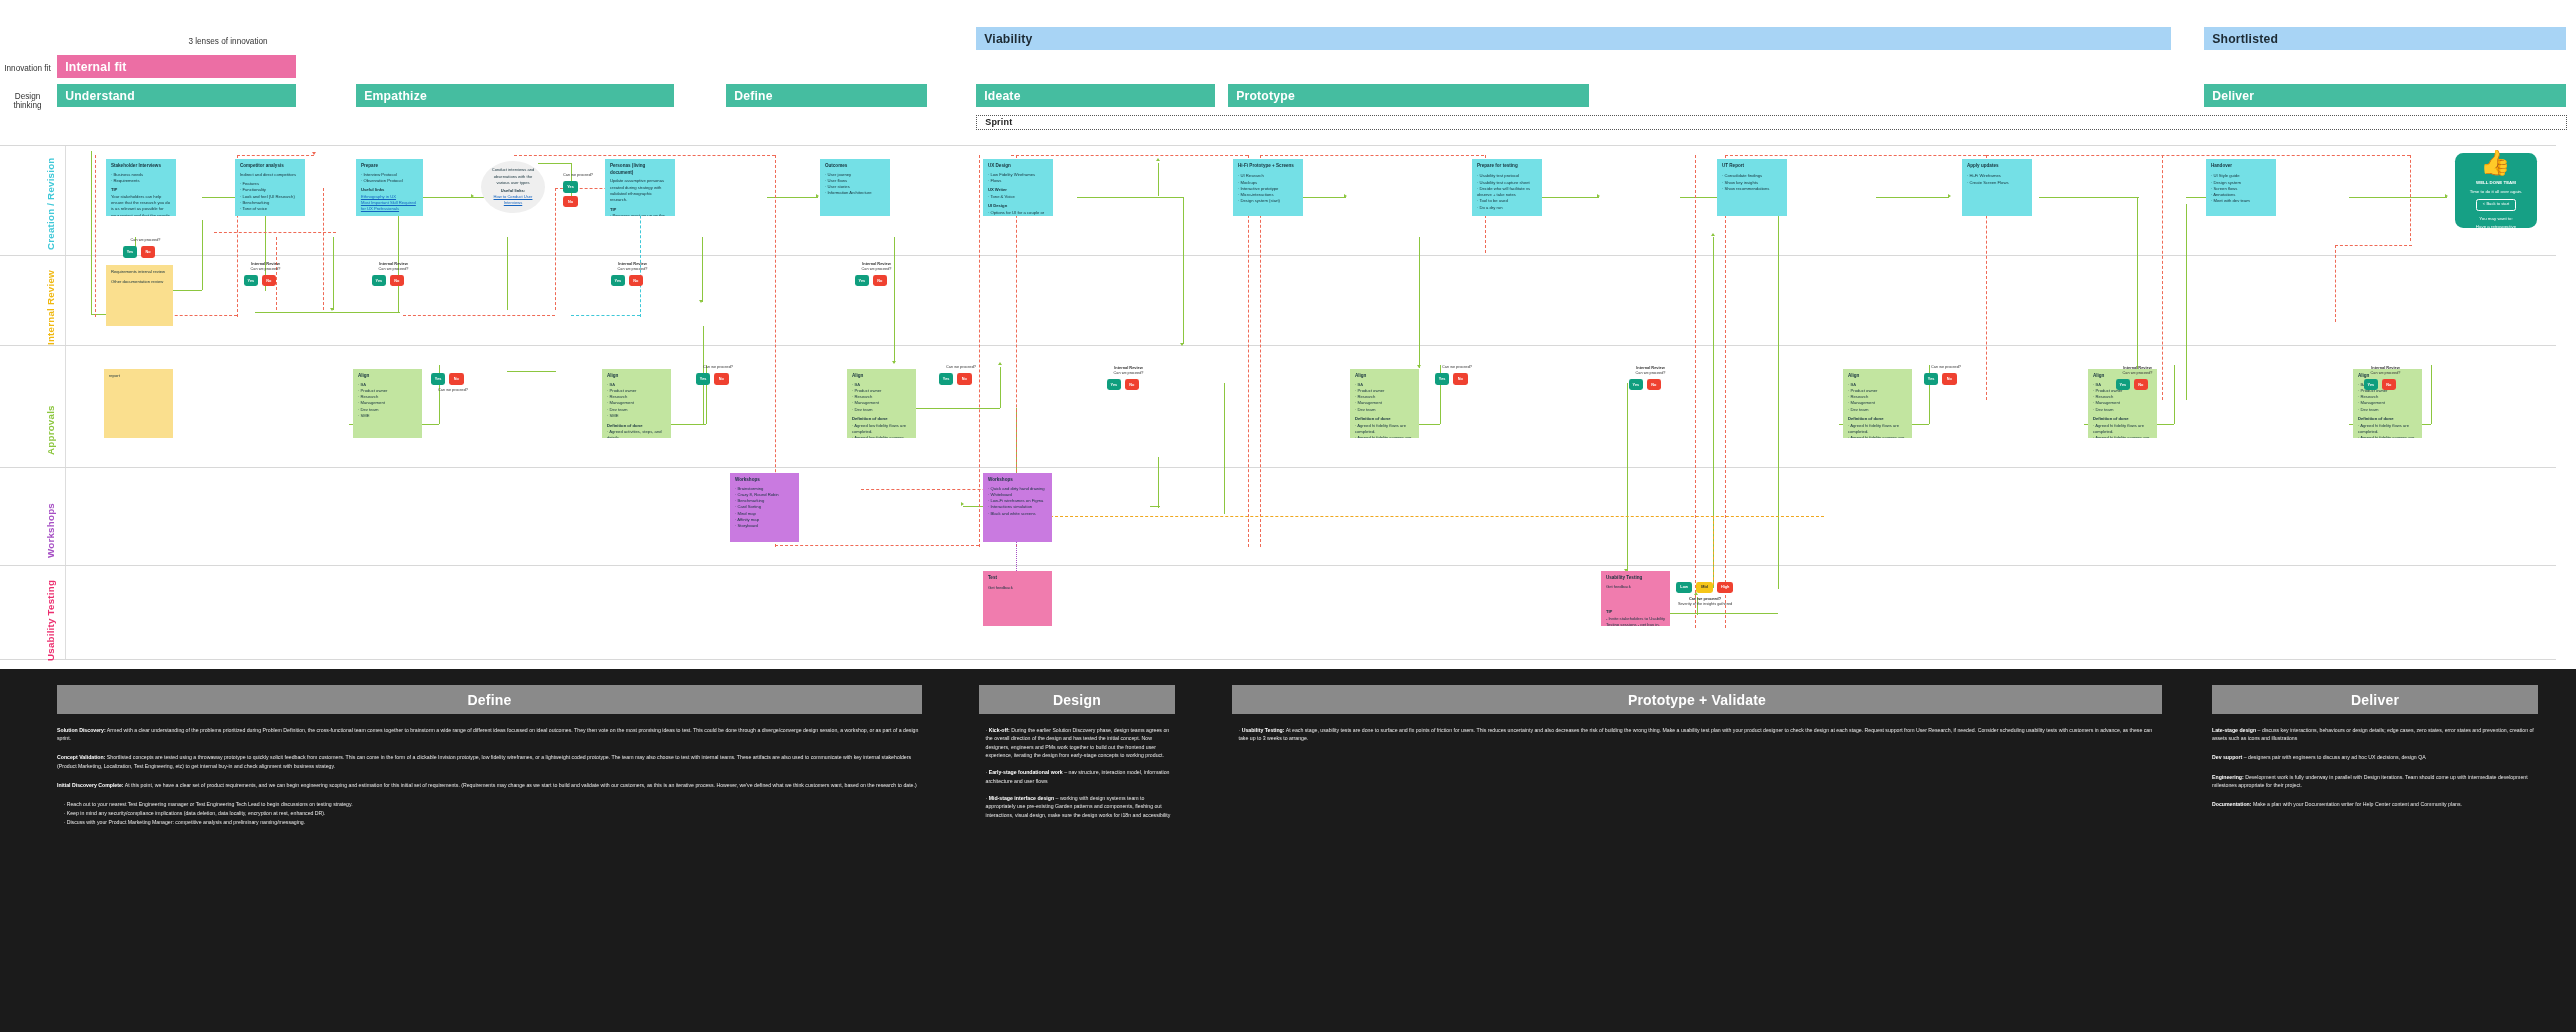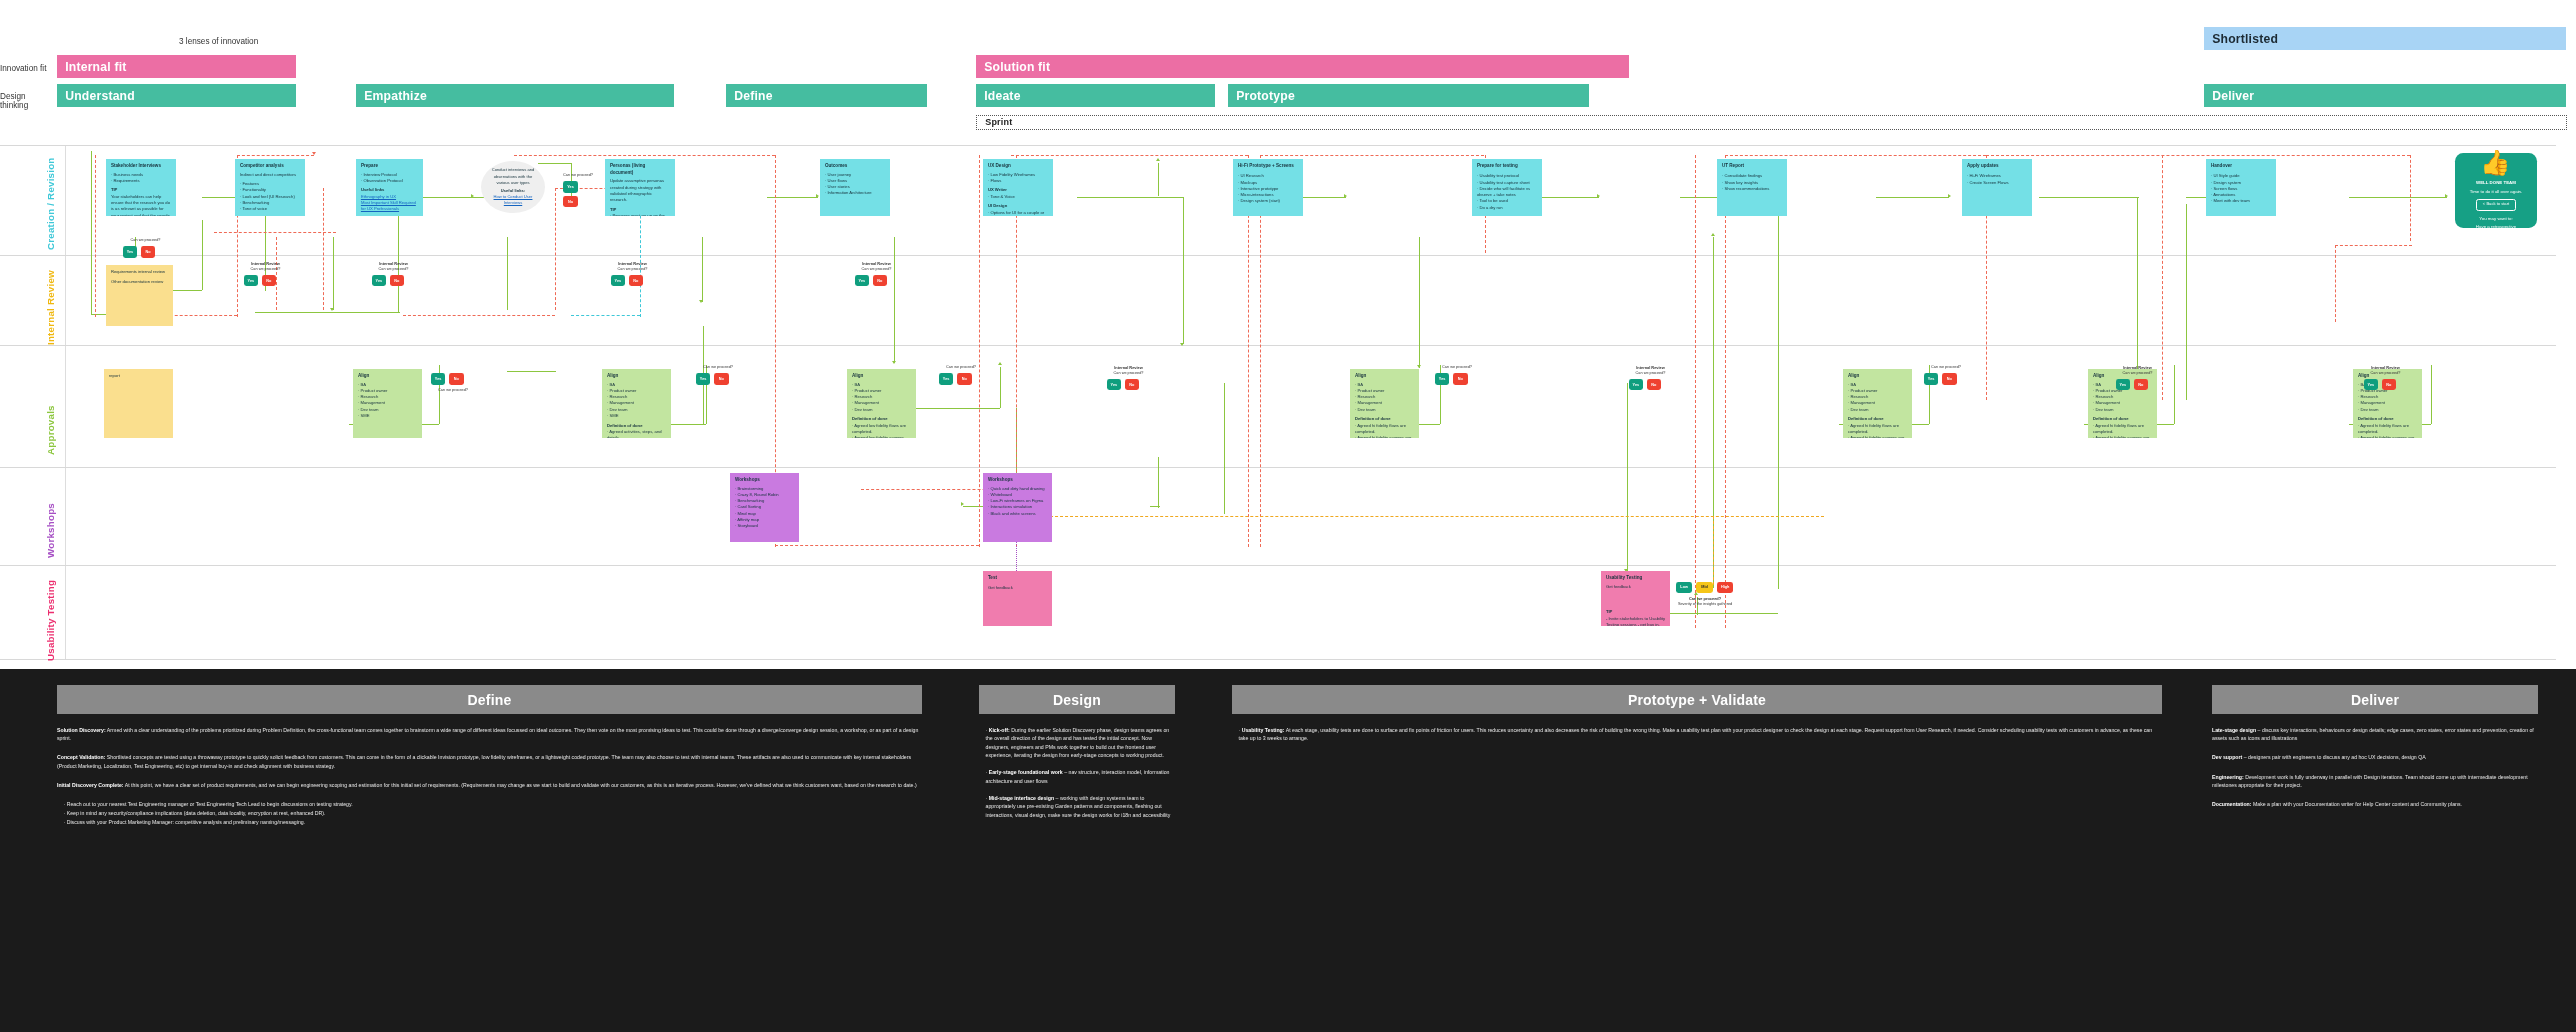--- a/index.html
+++ b/index.html
@@ -9,21 +9,21 @@
   
   #board { position:relative; width:2576px; height:669px; background:#fff; }
 
   .band { position:absolute; display:flex; align-items:center; padding-left:8.2px;
           font-weight:bold; color:#fff; font-size:12.2px; letter-spacing:0.2px; }
   .band.lens   { background:#a8d4f5; color:#1c2a33; }
   .band.fit    { background:#ec6ea4; }
   .band.dt     { background:#45bda0; }
   .band.sprint { background:#fff; color:#222; border:0.8px dotted #555; font-weight:bold; font-size:9px;}
 
-  .rowlabel { position:absolute; font-size:8.2px; color:#333; text-align:left; }
+  .rowlabel { position:absolute; font-size:8.2px; color:#333; text-align:center; }
   .lane { position:absolute; left:0; width:2556px; border-top:0.8px solid #d8d8d8; }
   .laneTitle { position:absolute; left:45px; writing-mode:vertical-rl; transform:rotate(180deg);
                font-weight:bold; font-size:9.8px; letter-spacing:0.2px; }
   .laneSep { position:absolute; left:65px; top:145px; width:0.8px; height:514px; background:#ddd; }
 
   
   .card { position:absolute; padding:4.1px 4.9px; font-size:4.2px; line-height:1.5;
           overflow:hidden; color:#17333d; }
   .card .t { font-weight:bold; font-size:4.6px; display:block; margin-bottom:1.6px; }
   .card .sub { font-weight:bold; display:block; margin-top:3.3px; }
@@ -84,24 +84,24 @@
 </style>
 </head>
 <body>
 
 <div id="board">
 
   <div class="rowlabel" style="left:179px;top:37px;width:98px;">3 lenses of innovation</div>
   <div class="rowlabel" style="left:0;top:64px;width:55px;">Innovation fit</div>
   <div class="rowlabel" style="left:0;top:92px;width:55px;">Design thinking</div>
 
+  <div class="band lens" style="left:976px;top:27px;width:1195px;height:23px;">Viability</div>
   <div class="band lens" style="left:2204px;top:27px;width:362px;height:23px;">Shortlisted</div>
 
   <div class="band fit" style="left:57px;top:55px;width:239px;height:23px;">Internal fit</div>
-  <div class="band fit" style="left:976px;top:55px;width:653px;height:23px;">Solution fit</div>
 
   <div class="band dt" style="left:57px;top:84px;width:239px;height:23px;">Understand</div>
   <div class="band dt" style="left:356px;top:84px;width:318px;height:23px;">Empathize</div>
   <div class="band dt" style="left:726px;top:84px;width:201px;height:23px;">Define</div>
   <div class="band dt" style="left:976px;top:84px;width:239px;height:23px;">Ideate</div>
   <div class="band dt" style="left:1228px;top:84px;width:361px;height:23px;">Prototype</div>
   <div class="band dt" style="left:2204px;top:84px;width:362px;height:23px;">Deliver</div>
 
   <div class="band sprint" style="left:976px;top:115px;width:1591px;height:14.7px;">Sprint</div>
 

